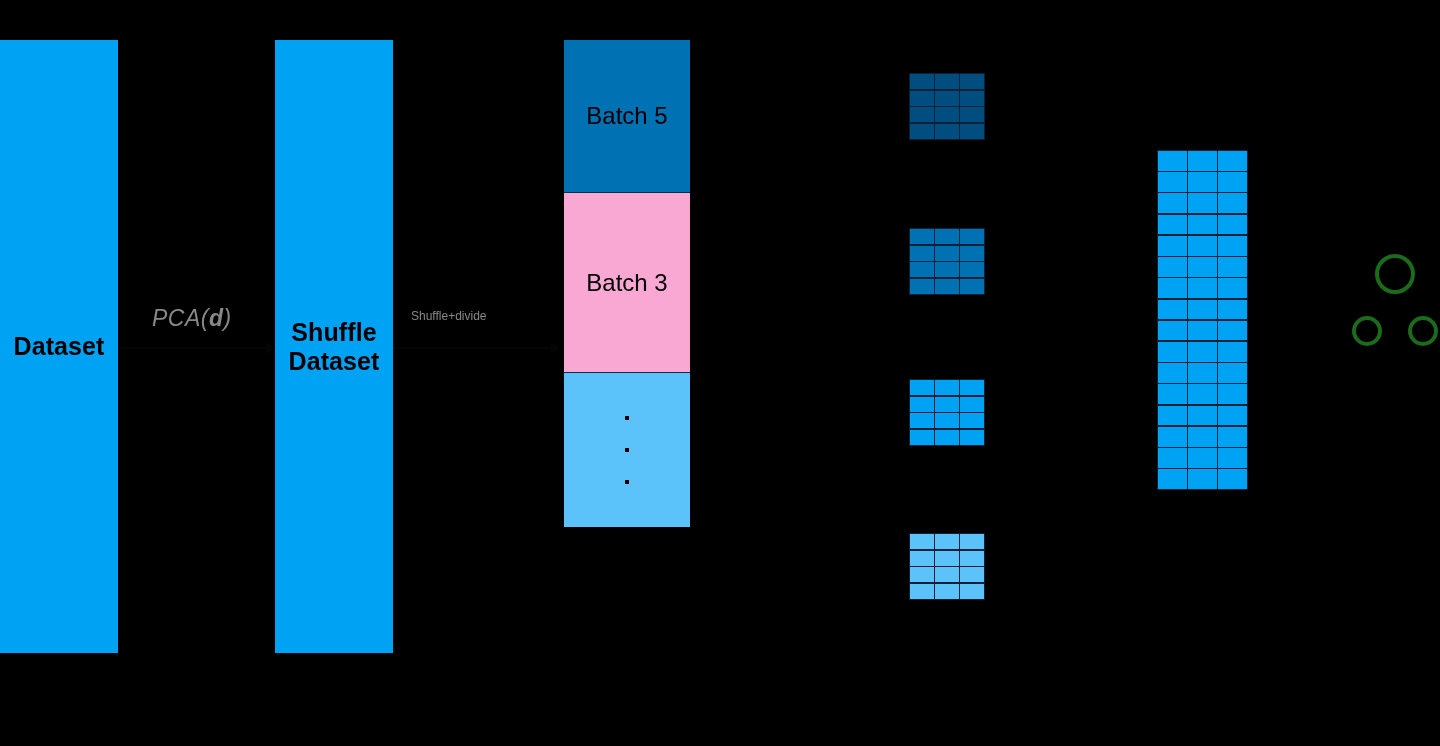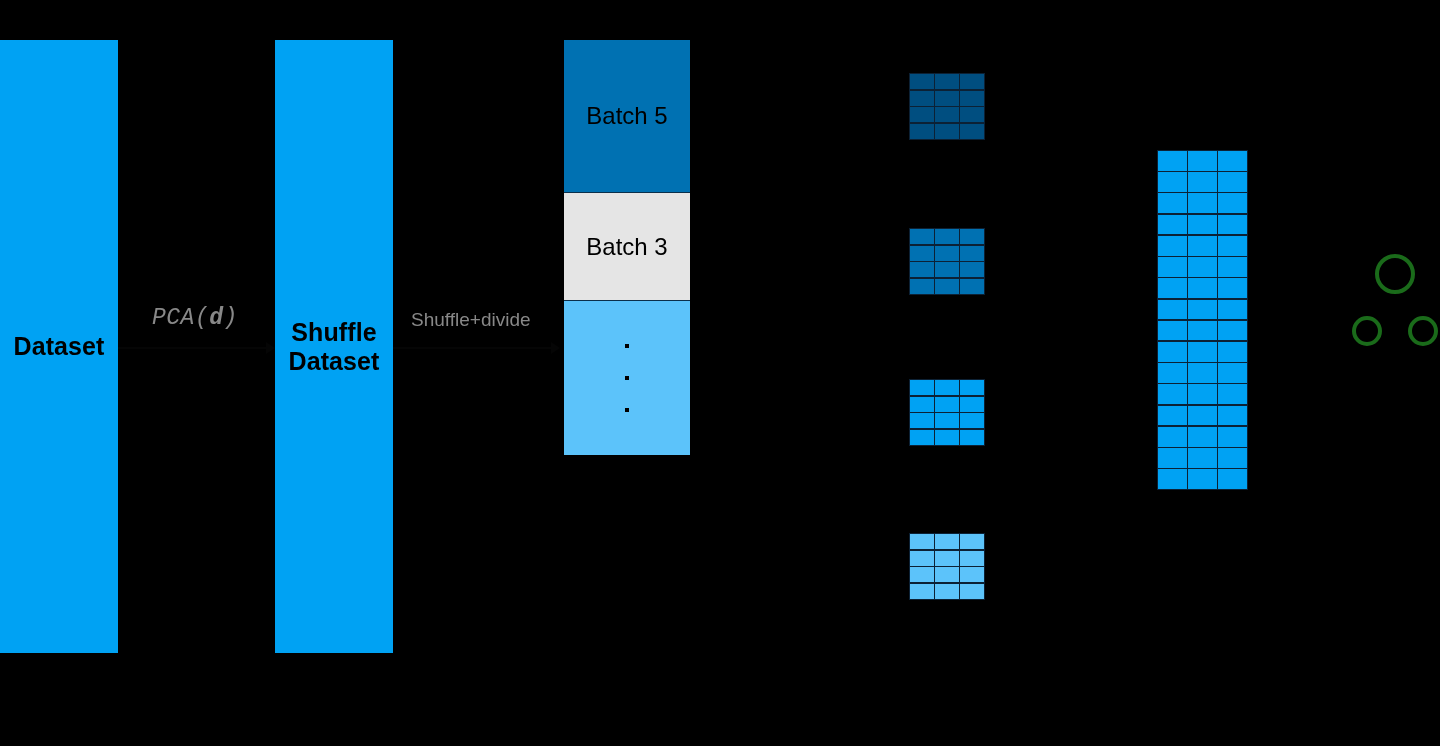--- a/index.html
+++ b/index.html
@@ -56,25 +56,25 @@
   .vdots i {
     display: block;
     width: 4px;
     height: 4px;
     background: #000000;
   }
 
   
   .edge-label {
     color: #888888;
-    font-size: 19px;
+    font-size: 12px;
     white-space: nowrap;
   }
   .edge-label.math {
-    font-family: Liberation Mono, monospace;
+    font-family: Liberation Sans, sans-serif;
     font-style: italic;
     font-size: 23px;
     letter-spacing: 0.5px;
   }
   .edge-label.math b {
     font-weight: 700;
     font-style: italic;
   }
 
   
@@ -128,21 +128,21 @@
 
   <div class="abs arrow-line" style="left:393px; top:347px; width:160px;"></div>
   <div class="abs arrow-head" style="left:551px; top:342px;"></div>
 
   <div class="abs edge-label" style="left:411px; top:309px;">Shuffle+divide</div>
 
   <div class="abs" id="batch-column" style="left:564px; top:40px; width:126px; height:613px;">
       <div class="batch-cell" style="height: 153.25px; background: rgb(0, 113, 178);">
         <span>Batch 5</span>
       </div>
-      <div class="batch-cell" style="height: 108px; background: #e5e5e5;">
+      <div class="batch-cell" style="height: 180px; background: #f9a8d4;">
         <span>Batch 3</span>
       </div>
       <div class="batch-cell last" style="height: 153.25px; background: rgb(92, 195, 250);">
         <div class="vdots">
           <i></i>
           <i></i>
           <i></i>
         </div>
       </div>
     </div>

